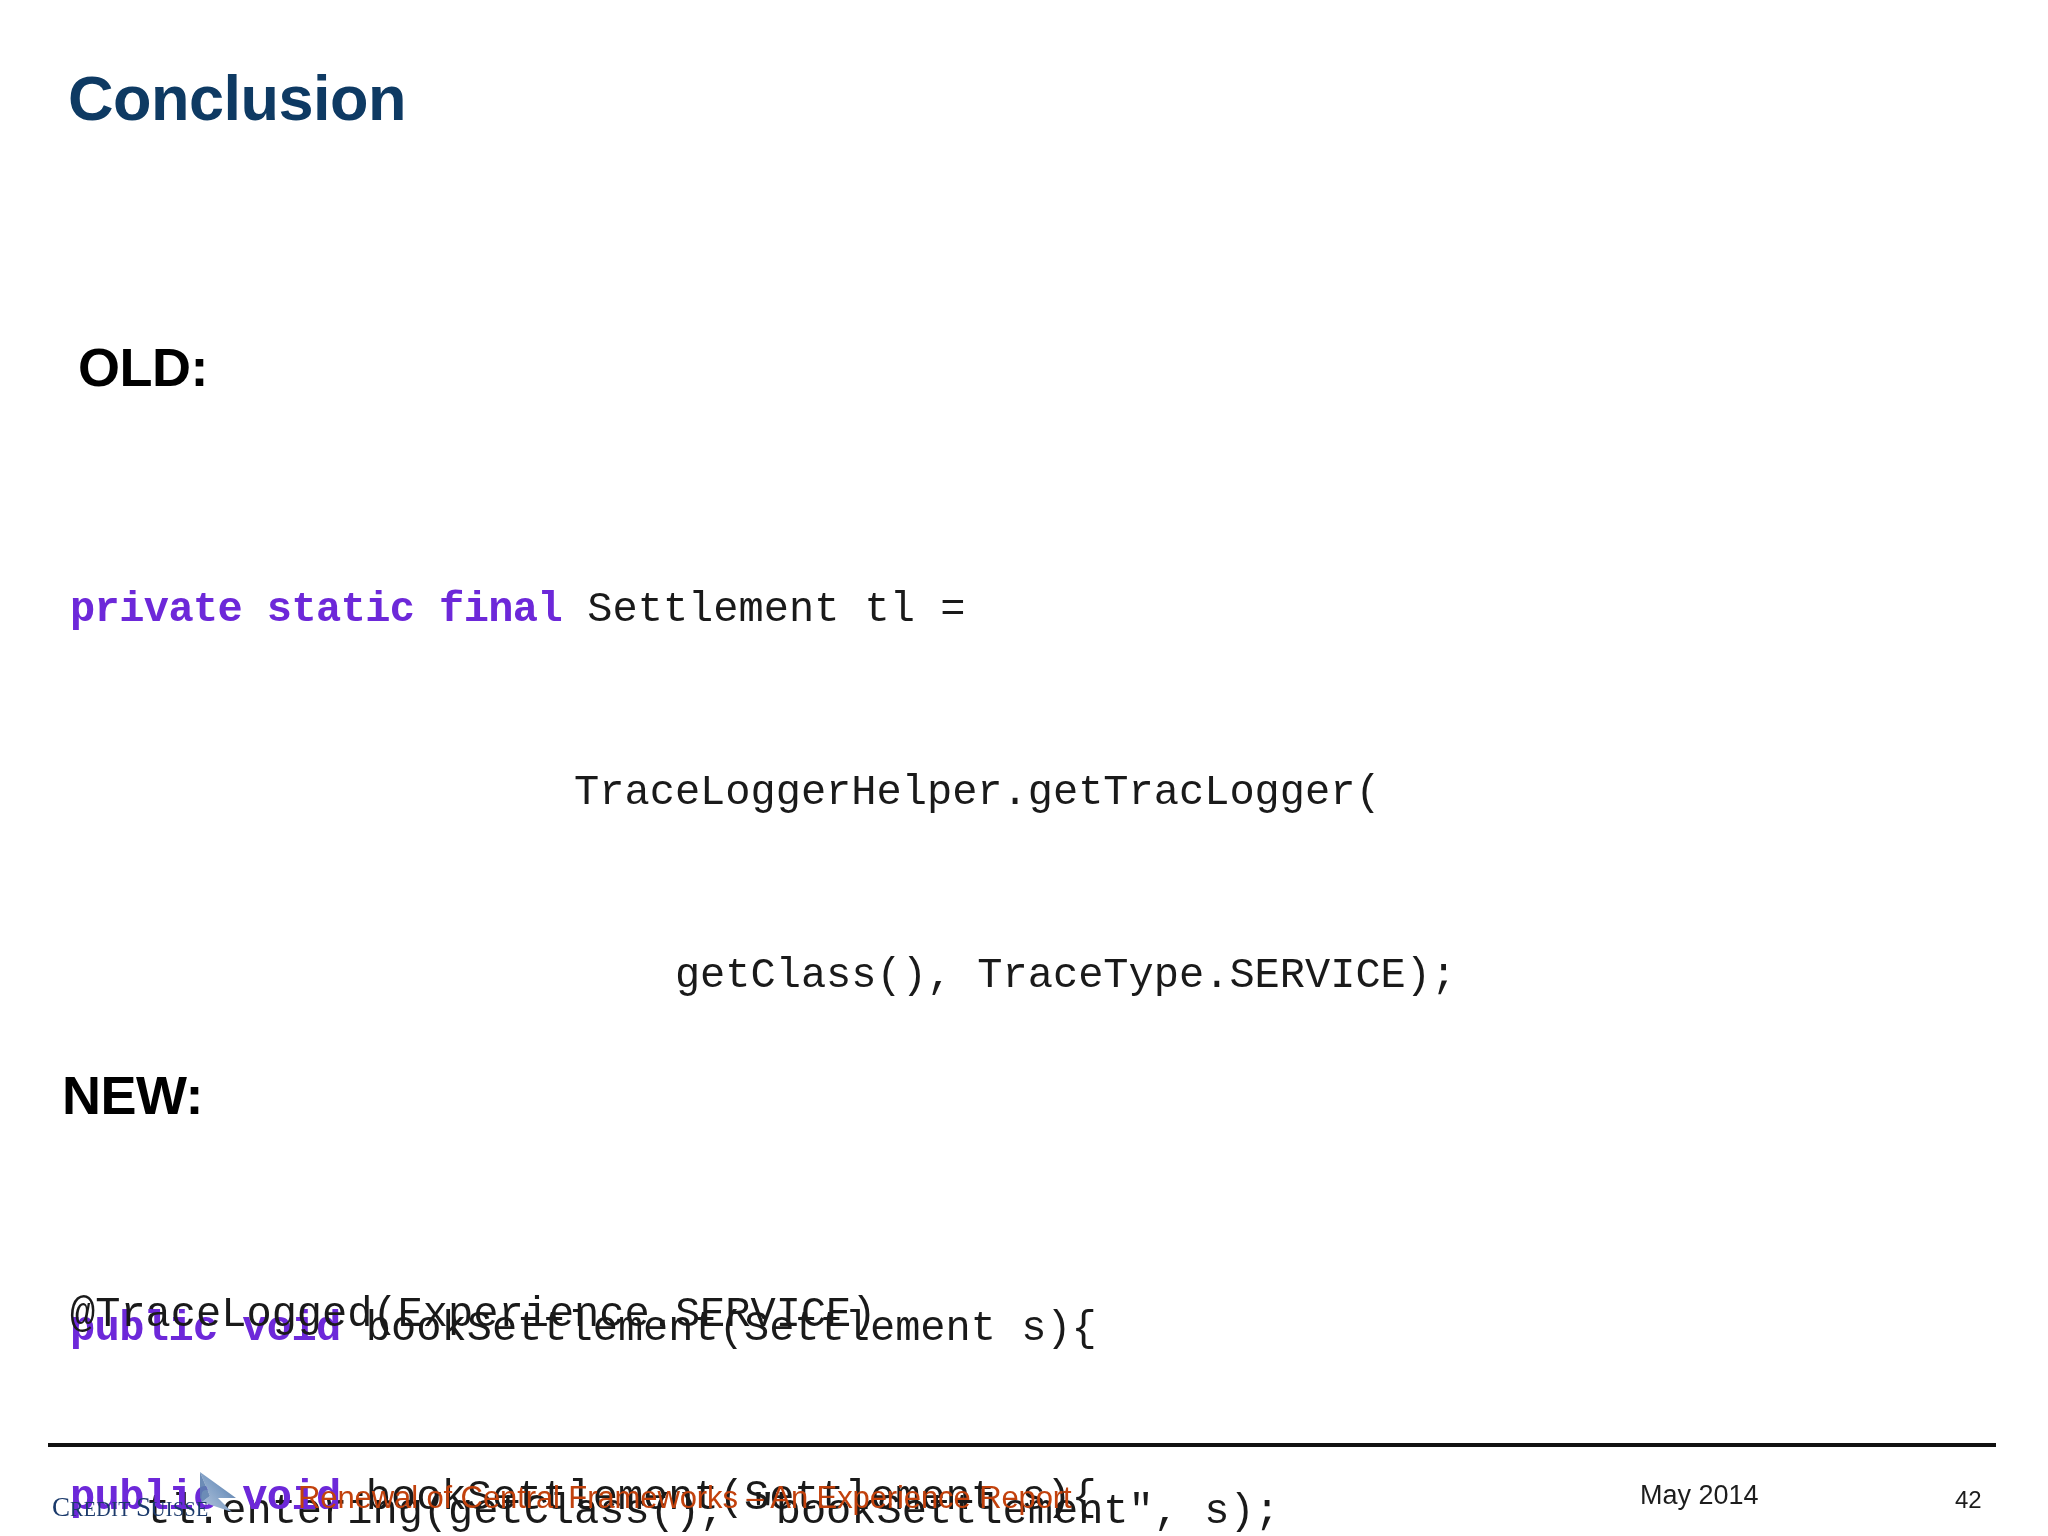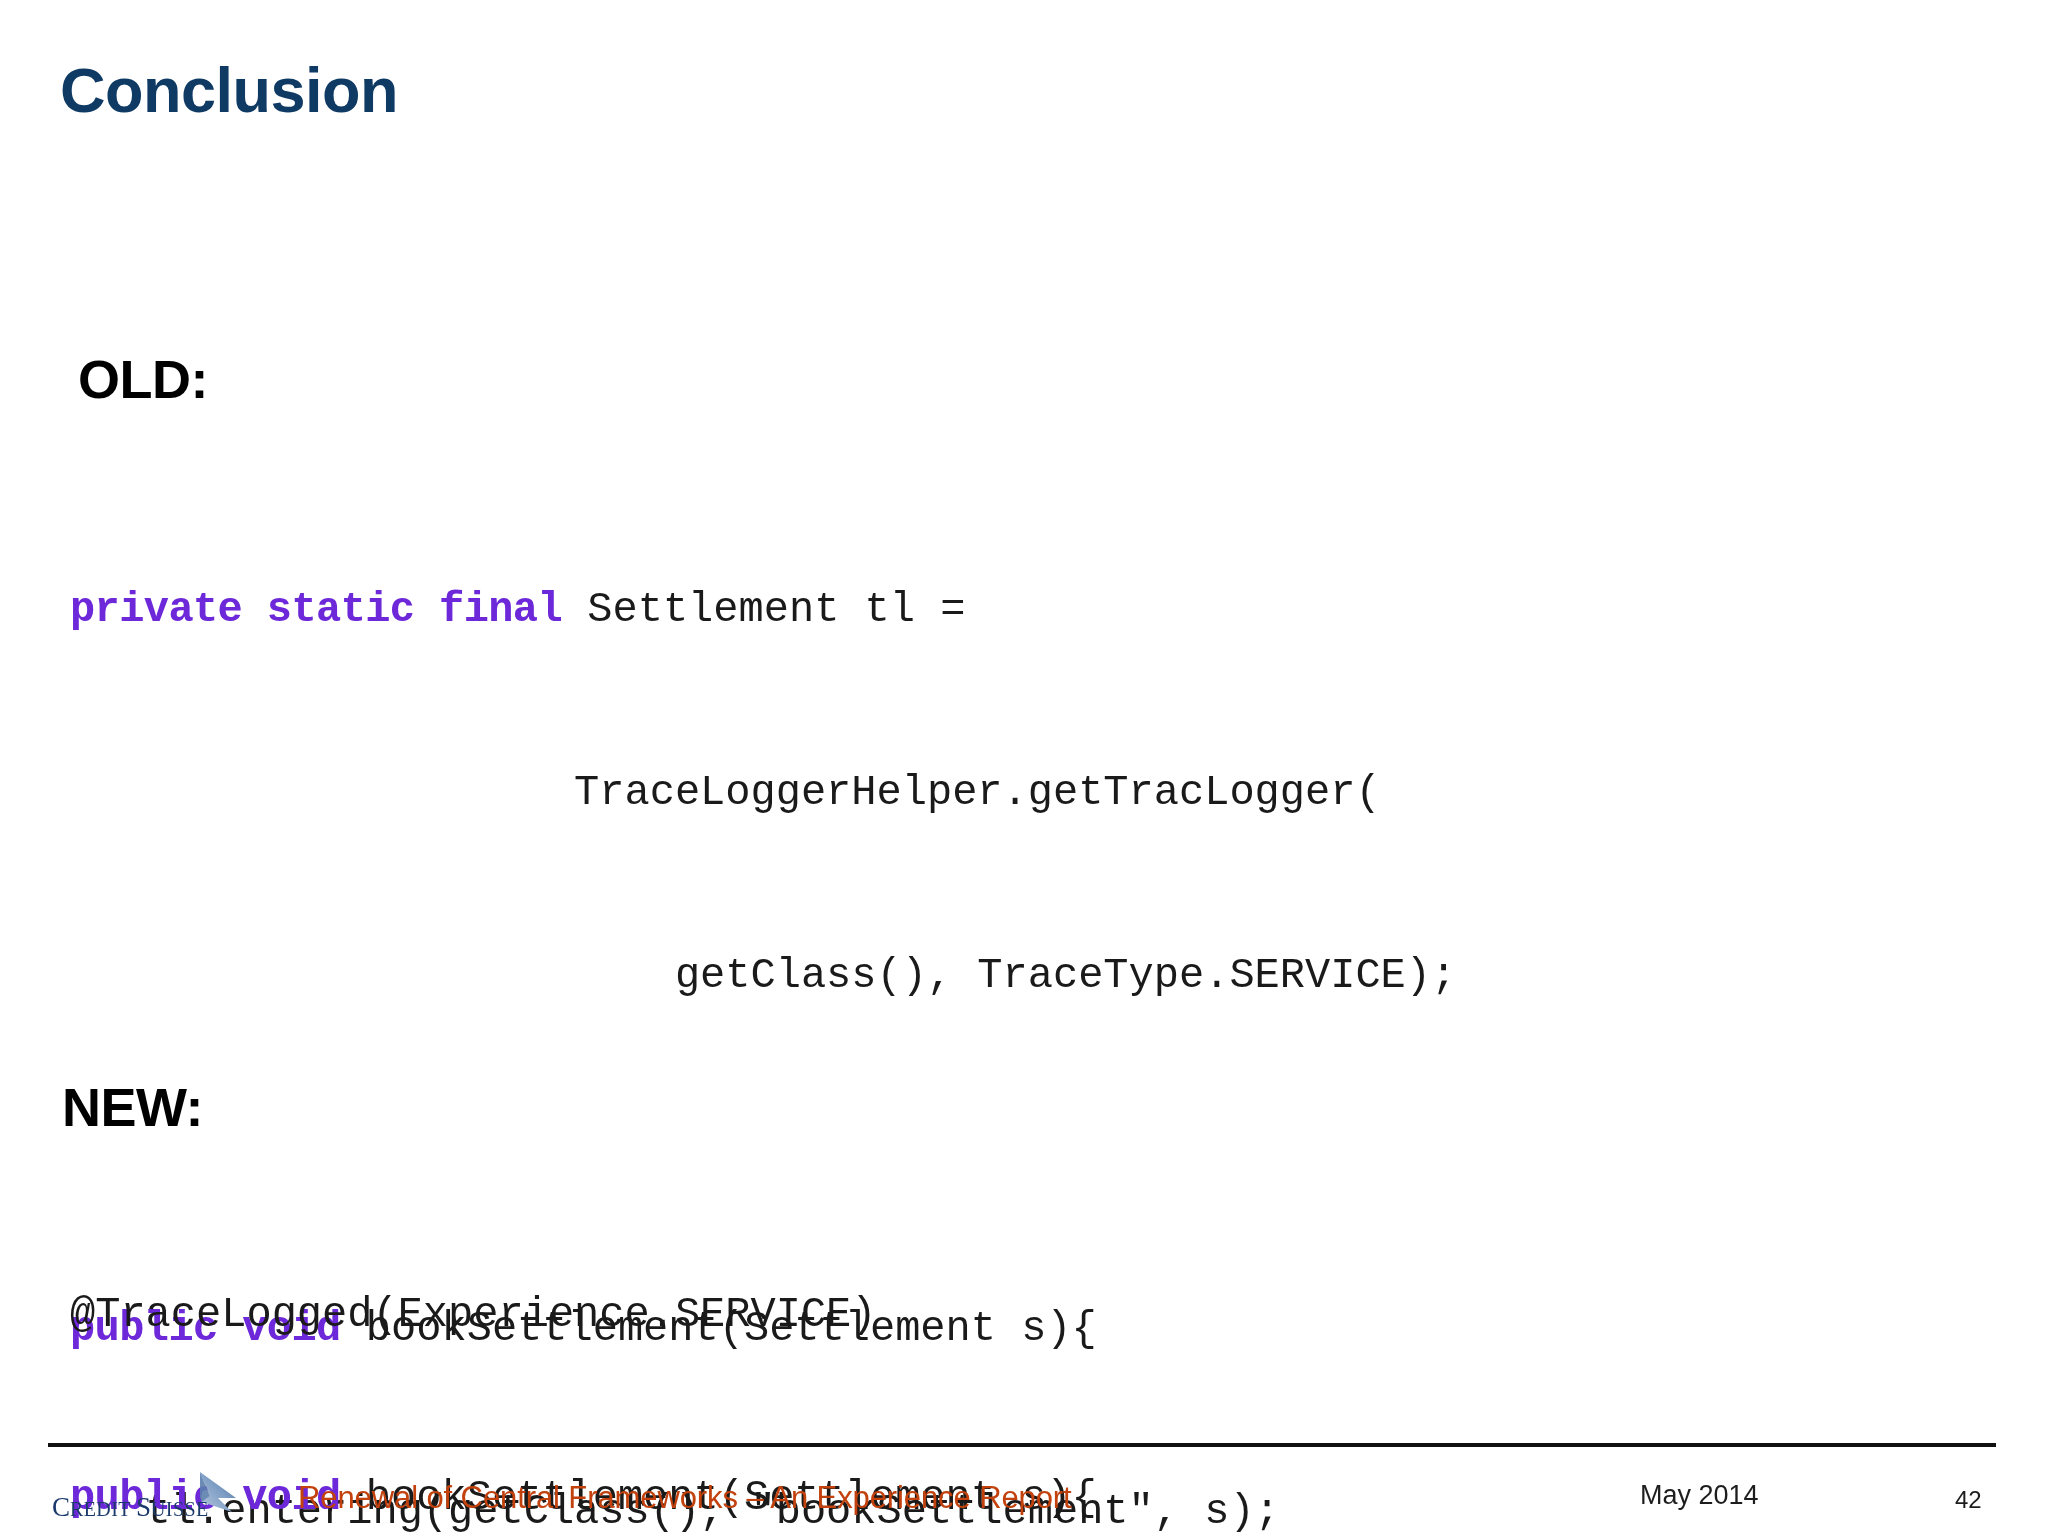--- a/index.html
+++ b/index.html
@@ -27,21 +27,21 @@
     top: 52px;
     width: 1700px;
   }
   .slide-title {
     font-family: "Liberation Sans", sans-serif;
     font-weight: bold;
     font-size: 63px;
     line-height: 1.08;
     letter-spacing: -0.5px;
     color: #0e3a63;
-    margin: 4px;
+    margin: 12px;
     white-space: pre;
   }
   .slide-subtitle {
     font-family: "Liberation Sans", sans-serif;
     font-weight: normal;
     font-size: 60px;
     line-height: 1.12;
     letter-spacing: -0.5px;
     color: #8a8a8a;
     margin: 8px 0 0 0;
@@ -58,21 +58,20 @@
   }
 
   .section-heading {
     font-family: "Liberation Sans", sans-serif;
     font-weight: bold;
     font-size: 54px;
     line-height: 1;
     color: #000000;
     white-space: pre;
     letter-spacing: -0.5px;
-    margin-top: 12px;
   }
   .heading-old {
     position: absolute;
     left: 78px;
     top: 20px;
   }
   .heading-new {
     position: absolute;
     left: 62px;
     top: 748px;

